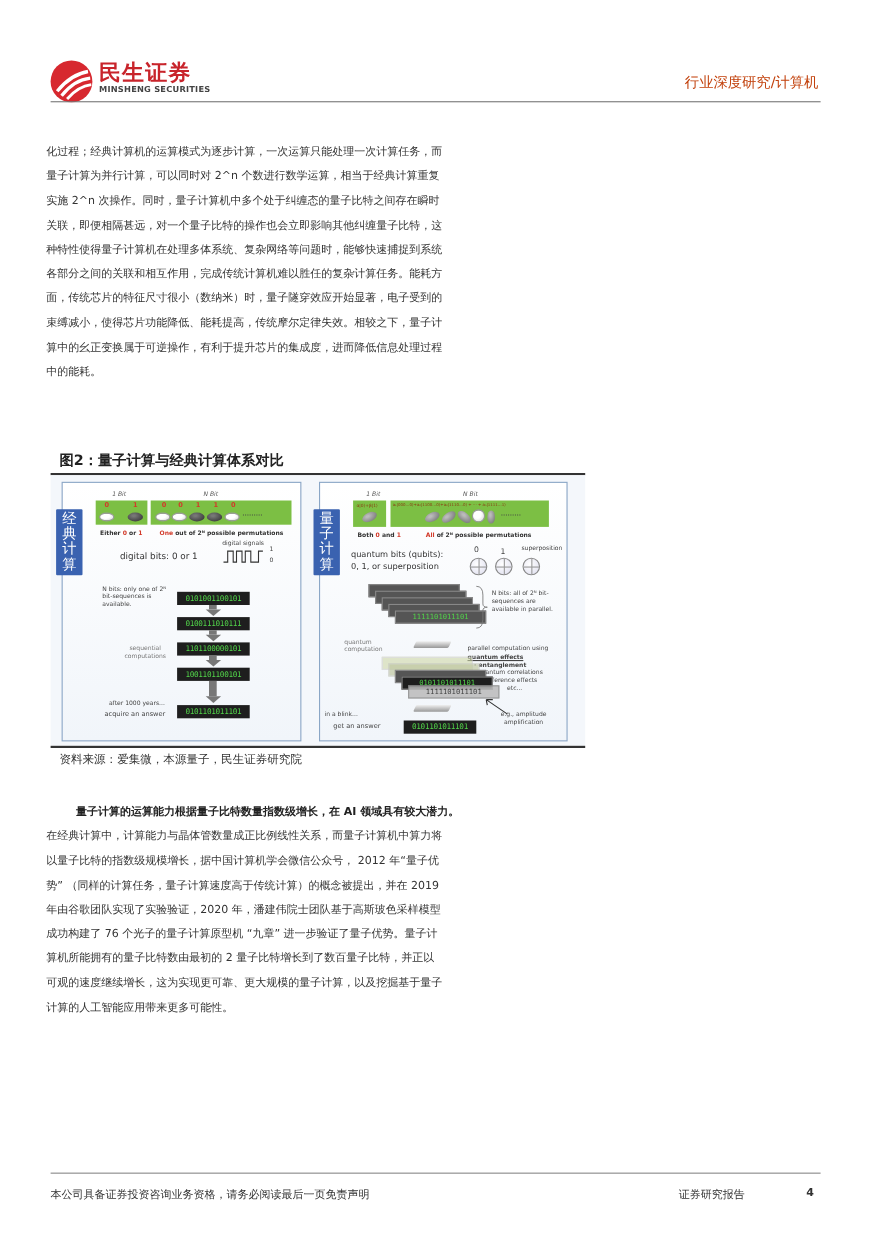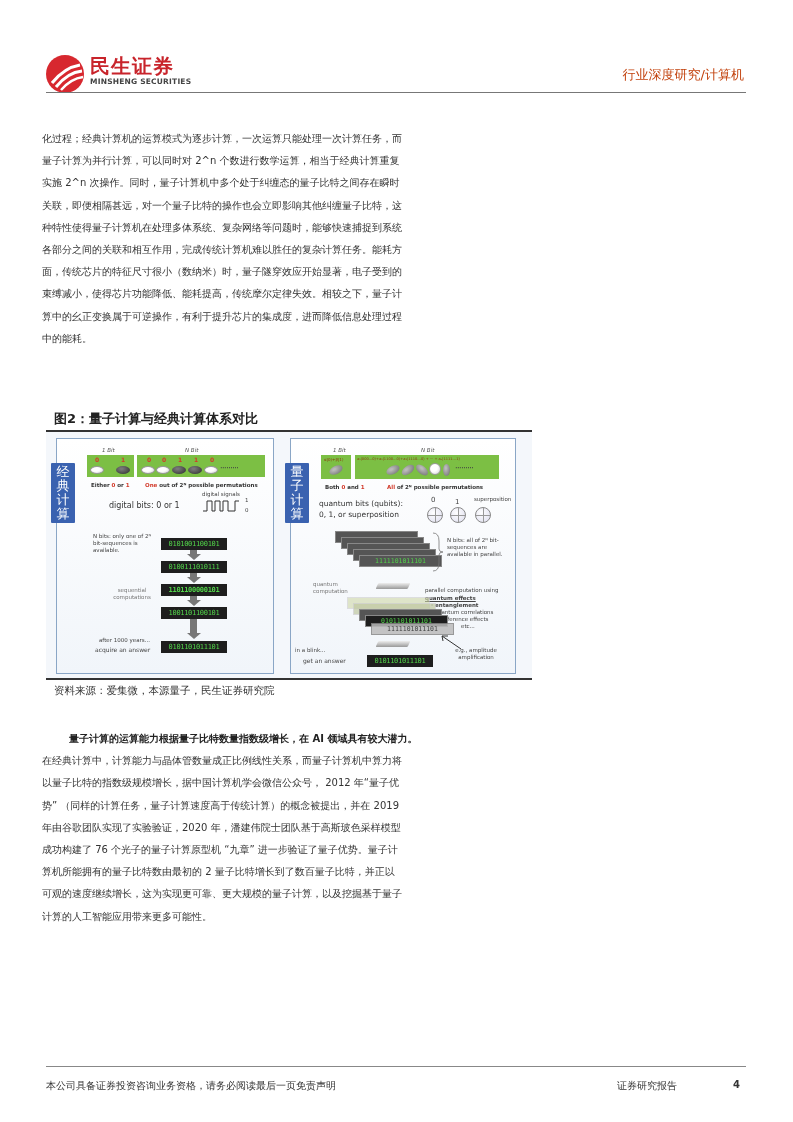--- a/index.html
+++ b/index.html
@@ -138,21 +138,21 @@
     <div class="text5" style="left:188px;top:58px;">1</div>
     <div class="text5" style="left:188px;top:68px;">0</div>
 
     <div class="text5" style="left:36px;top:94px;width:60px;">N bits: only one of 2ᴺ bit-sequences is available.</div>
     <div class="binbox" style="left:104px;top:99px;">0101001100101</div>
     <div class="arrow-stem" style="left:133px;top:111px;"></div>
     <div class="arrow" style="left:130px;top:115px;"></div>
     <div class="binbox" style="left:104px;top:122px;">0100111010111</div>
     <div class="arrow-stem" style="left:133px;top:134px;"></div>
     <div class="arrow" style="left:130px;top:138px;"></div>
-    <div class="binbox" style="left:104px;top:145px;font-weight:bold;">1101100000101</div>
+    <div class="binbox" style="left:104px;top:145px;">1101100000101</div>
     <div class="text5" style="left:50px;top:148px;width:50px;text-align:center;color:#777;">sequential computations</div>
     <div class="arrow-stem" style="left:133px;top:157px;"></div>
     <div class="arrow" style="left:130px;top:161px;"></div>
     <div class="binbox" style="left:104px;top:168px;">1001101100101</div>
     <div class="arrow-stem" style="left:133px;top:180px;height:14px;"></div>
     <div class="arrow" style="left:130px;top:194px;"></div>
     <div class="text5" style="left:42px;top:198px;">after 1000 years...</div>
     <div class="text5" style="left:38px;top:207px;font-size:6px;">acquire an answer</div>
     <div class="binbox" style="left:104px;top:202px;">0101101011101</div>
   </div>

